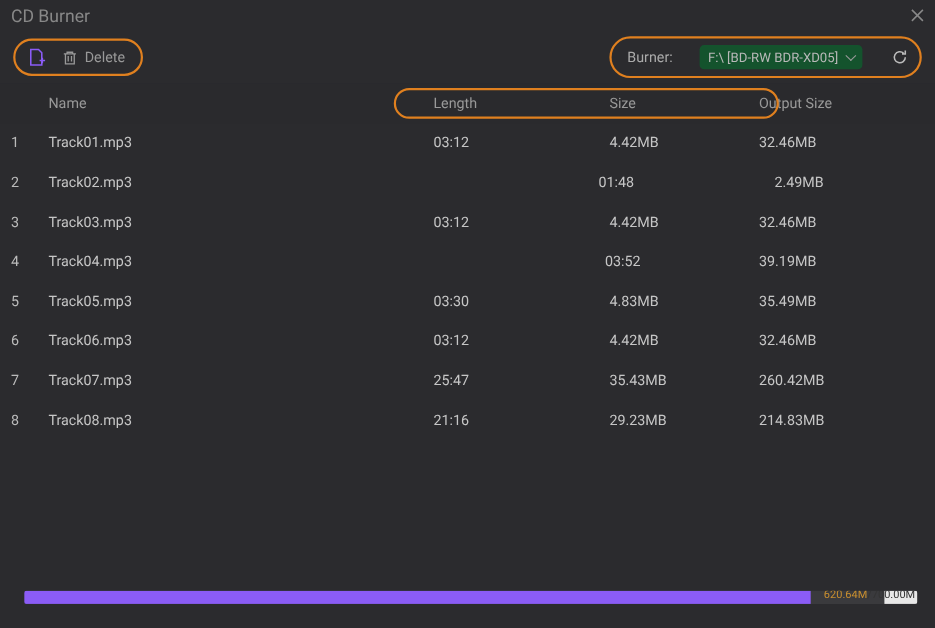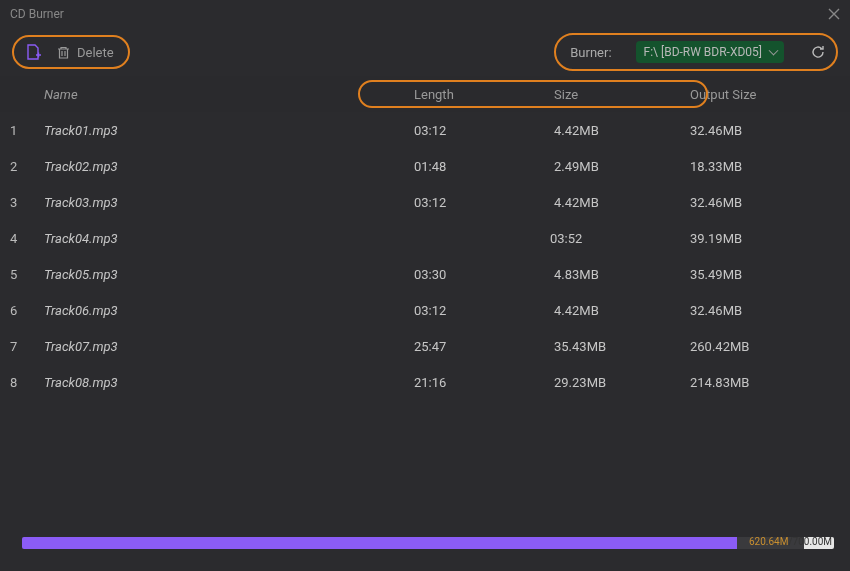--- a/index.html
+++ b/index.html
@@ -1,32 +1,32 @@
 <!DOCTYPE html>
 <html><head>
 <meta charset="utf-8">
 <style>
   * { margin: 0; padding: 0; box-sizing: border-box; font-family: -apple-system, "Segoe UI", Roboto, sans-serif; }
   body { width: 850px; height: 571px; background: #2b2b2e; color: #aaa; font-size: 13px; overflow: hidden; }
-  .titlebar { height: 28px; display: flex; align-items: center; padding: 0 10px; color: #888; font-size: 12px; justify-content: space-between; }
+  .titlebar { height: 28px; display: flex; align-items: center; padding: 0 10px; color: #888; font-size: 16px; justify-content: space-between; }
   .close-x { cursor: pointer; color: #888; font-size: 14px; }
   .toolbar { height: 48px; display: flex; align-items: center; justify-content: space-between; padding: 0 12px; }
   .tool-left { display: flex; align-items: center; gap: 14px; border: 2px solid #e0801f; border-radius: 22px; padding: 6px 14px 6px 10px; }
   .tool-right { display: flex; align-items: center; gap: 24px; border: 2px solid #e0801f; border-radius: 22px; padding: 6px 8px 6px 14px; }
   .icon-btn { display: inline-flex; align-items: flex-start; gap: 6px; color: #999; cursor: pointer; }
   .burner-select { background: #14532d; color: #b8b8b8; border-radius: 4px; padding: 4px 22px 4px 8px; font-size: 12px; position: relative; }
   .burner-select::after { content: ""; position: absolute; right: 7px; top: 50%; width: 6px; height: 6px; border-right: 1px solid #999; border-bottom: 1px solid #999; transform: translateY(-70%) rotate(45deg); }
   .refresh { width: 20px; height: 20px; display: inline-flex; align-items: center; justify-content: center; cursor: pointer; }
   .table { width: 100%; }
   .th-row, .td-row { display: flex; align-items: center; height: 36px; padding: 0 10px; }
   .th-row { color: #999; background: #2a2a2d; position: relative; }
   .col-idx { width: 30px; color: #bbb; }
-  .col-name { flex: 1; padding-left: 4px; font-style: italic; }
+  .col-name { flex: 1; padding-left: 4px; }
   .col-len { width: 140px; }
-  .col-size { width: 136px; }
+  .col-size { width: 136px; margin-left: 20px; }
   .col-out { width: 150px; }
   .header-highlight { position: absolute; top: 4px; height: 28px; border: 2px solid #e0801f; border-radius: 20px; pointer-events: none; }
   .td-row { color: #c6c6c6; }
   .footer { position: absolute; left: 0; right: 0; bottom: 0; height: 56px; display: flex; align-items: center; padding: 0 16px 0 22px; gap: 30px; }
   .progress-wrap { flex: 1; height: 12px; background: #3a3a3d; border-radius: 2px; position: relative; overflow: hidden; }
   .progress-fill { position: absolute; left: 0; top: 0; bottom: 0; background: #8b5cf6; }
   .progress-tail { position: absolute; right: 0; top: 0; bottom: 0; width: 30px; background: #e7e7e7; }
   .progress-label { position: absolute; right: 2px; top: -1px; font-size: 10px; color: #333; }
   .progress-label .used { color: #c98f2f; }
   .burn-btn { background: #8b5cf6; color: #fff; border: none; border-radius: 18px; padding: 0 36px; height: 30px; font-size: 14px; cursor: pointer; }
@@ -87,21 +87,20 @@
         <div class="col-name">Track01.mp3</div>
         <div class="col-len">03:12</div>
         <div class="col-size">4.42MB</div>
         <div class="col-out">32.46MB</div>
       </div>
       <div class="td-row">
         <div class="col-idx">2</div>
         <div class="col-name">Track02.mp3</div>
         <div class="col-len">01:48</div>
         <div class="col-size">2.49MB</div>
-        <div class="col-out">18.33MB</div>
       </div>
       <div class="td-row">
         <div class="col-idx">3</div>
         <div class="col-name">Track03.mp3</div>
         <div class="col-len">03:12</div>
         <div class="col-size">4.42MB</div>
         <div class="col-out">32.46MB</div>
       </div>
       <div class="td-row">
         <div class="col-idx">4</div>

